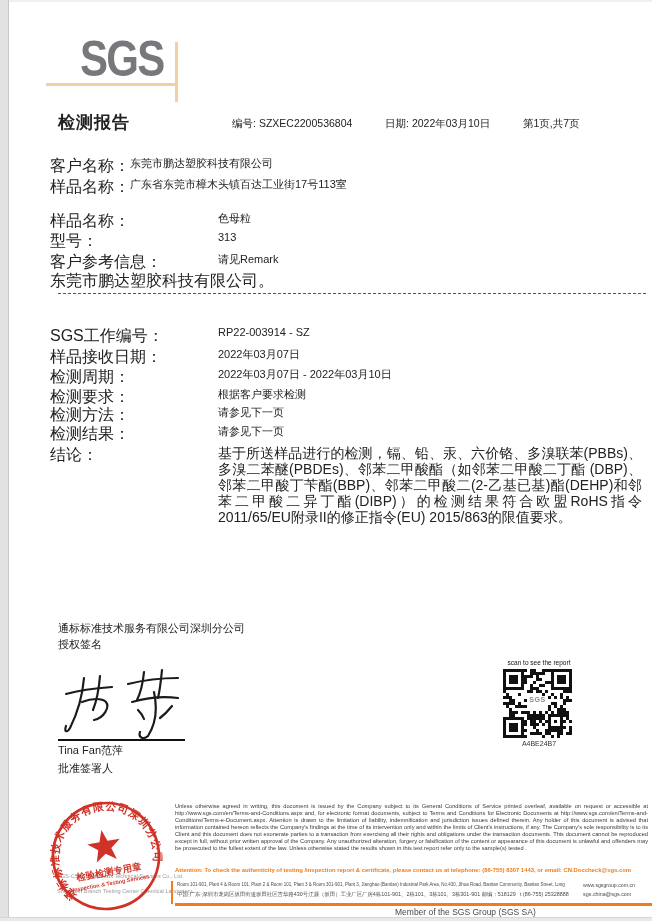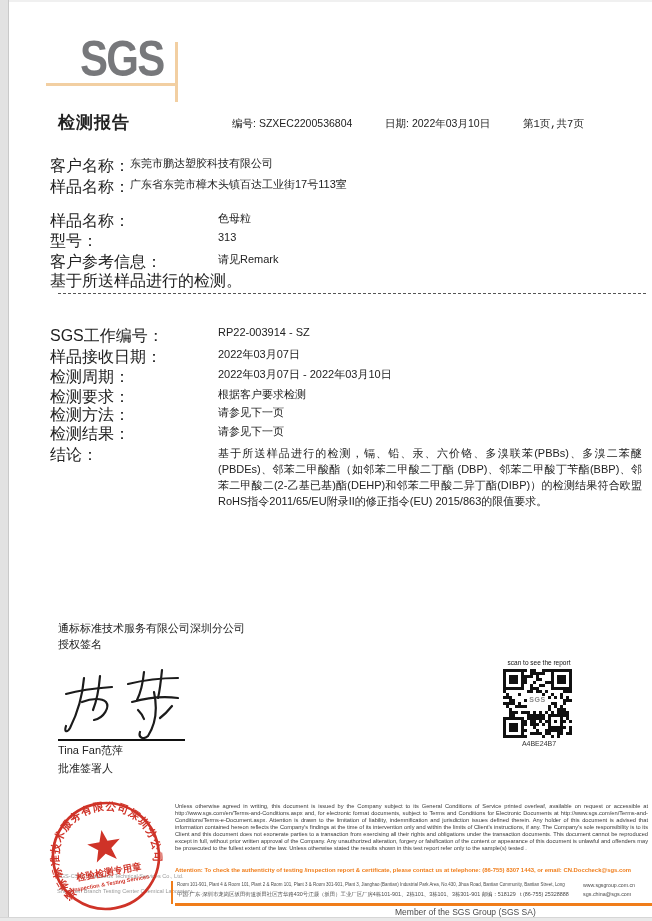--- a/index.html
+++ b/index.html
@@ -12,31 +12,31 @@
   .edge-top{position:absolute;left:0;top:0;width:652px;height:2px;background:#f0f0f0;}
 
   
   .logo{position:absolute;left:80px;top:34px;font-size:50px;font-weight:bold;color:#77787b;letter-spacing:-2px;transform:scaleX(.84);transform-origin:left top;line-height:1;}
   .logo-hline{position:absolute;left:46px;top:83px;width:132px;height:3px;background:#f2cfa2;}
   .logo-vline{position:absolute;left:175px;top:42px;width:3px;height:60px;background:#f2cfa2;}
 
   .title{position:absolute;left:58px;top:111px;font-size:17px;font-weight:bold;letter-spacing:1px;}
   .hdr-no{position:absolute;left:232px;top:117px;font-size:10.5px;}
   .hdr-date{position:absolute;left:385px;top:117px;font-size:10.5px;}
-  .hdr-page{position:absolute;left:523px;top:117px;font-size:10.5px;font-family:Liberation Mono, monospace;}
+  .hdr-page{position:absolute;left:523px;top:117px;font-size:10.5px;}
   .hdr-no span,.hdr-date span{margin-right:3px;text-align:center;}
 
   
   .lbl{position:absolute;left:50px;font-size:16px;}
   .val-c{position:absolute;left:130px;font-size:11px;}
   .val-s{position:absolute;left:218px;font-size:11px;text-align:center;}
 
   .dashline{position:absolute;left:58px;top:293px;width:588px;border-top:1.5px dashed #555;}
 
-  .concl{position:absolute;left:218px;top:445px;width:424px;font-size:11px;line-height:16px;text-align:justify;}
+  .concl{position:absolute;left:218px;top:445px;width:424px;font-size:14px;line-height:16px;text-align:justify;}
 
   
   .sig-co{position:absolute;left:58px;top:621px;font-size:11px;}
   .sig-auth{position:absolute;left:58px;top:637px;font-size:11px;text-align:center;}
   .sig-svg{position:absolute;left:60px;top:668px;}
   .sig-line{position:absolute;left:58px;top:739px;width:127px;height:2px;background:#111;}
   .sig-name{position:absolute;left:58px;top:743px;font-size:11px;}
   .sig-title{position:absolute;left:58px;top:761px;font-size:11px;}
 
   
@@ -88,21 +88,21 @@
   <div class="val-c" style="top:156px">东莞市鹏达塑胶科技有限公司</div>
   <div class="lbl" style="top:177px">样品名称：</div>
   <div class="val-c" style="top:177px">广东省东莞市樟木头镇百达工业街17号113室</div>
 
   <div class="lbl" style="top:211px">样品名称：</div>
   <div class="val-s" style="top:211px">色母粒</div>
   <div class="lbl" style="top:231px">型号：</div>
   <div class="val-s" style="top:231px">313</div>
   <div class="lbl" style="top:252px">客户参考信息：</div>
   <div class="val-s" style="top:252px">请见Remark</div>
-  <div class="lbl" style="top:271px">基于所送样品进行的检测。</div>
+  <div class="lbl" style="top:271px">东莞市鹏达塑胶科技有限公司。</div>
 
   <div class="dashline"></div>
 
   <div class="lbl" style="top:326px">SGS工作编号：</div>
   <div class="val-s" style="top:326px">RP22-003914 - SZ</div>
   <div class="lbl" style="top:347px">样品接收日期：</div>
   <div class="val-s" style="top:347px">2022年03月07日</div>
   <div class="lbl" style="top:367px">检测周期：</div>
   <div class="val-s" style="top:367px">2022年03月07日 - 2022年03月10日</div>
   <div class="lbl" style="top:387px">检测要求：</div>

